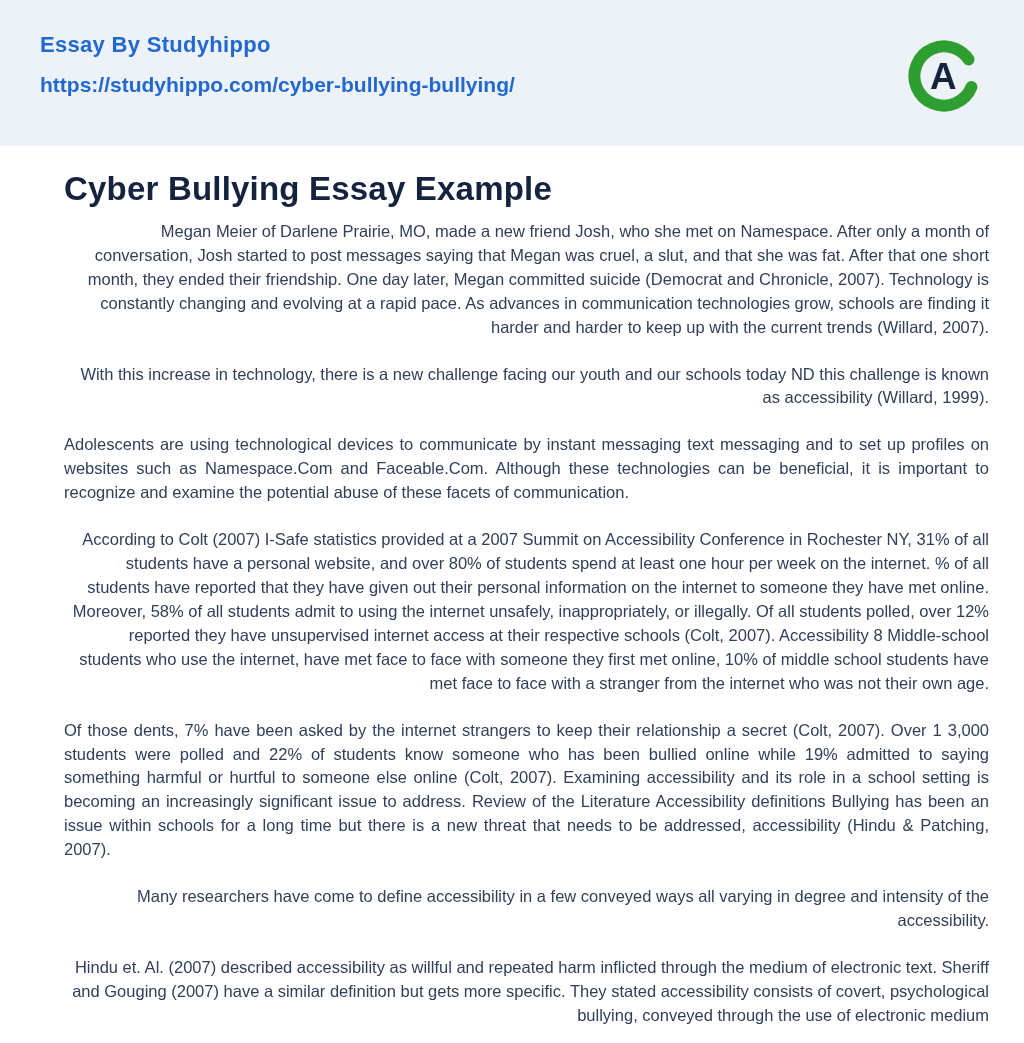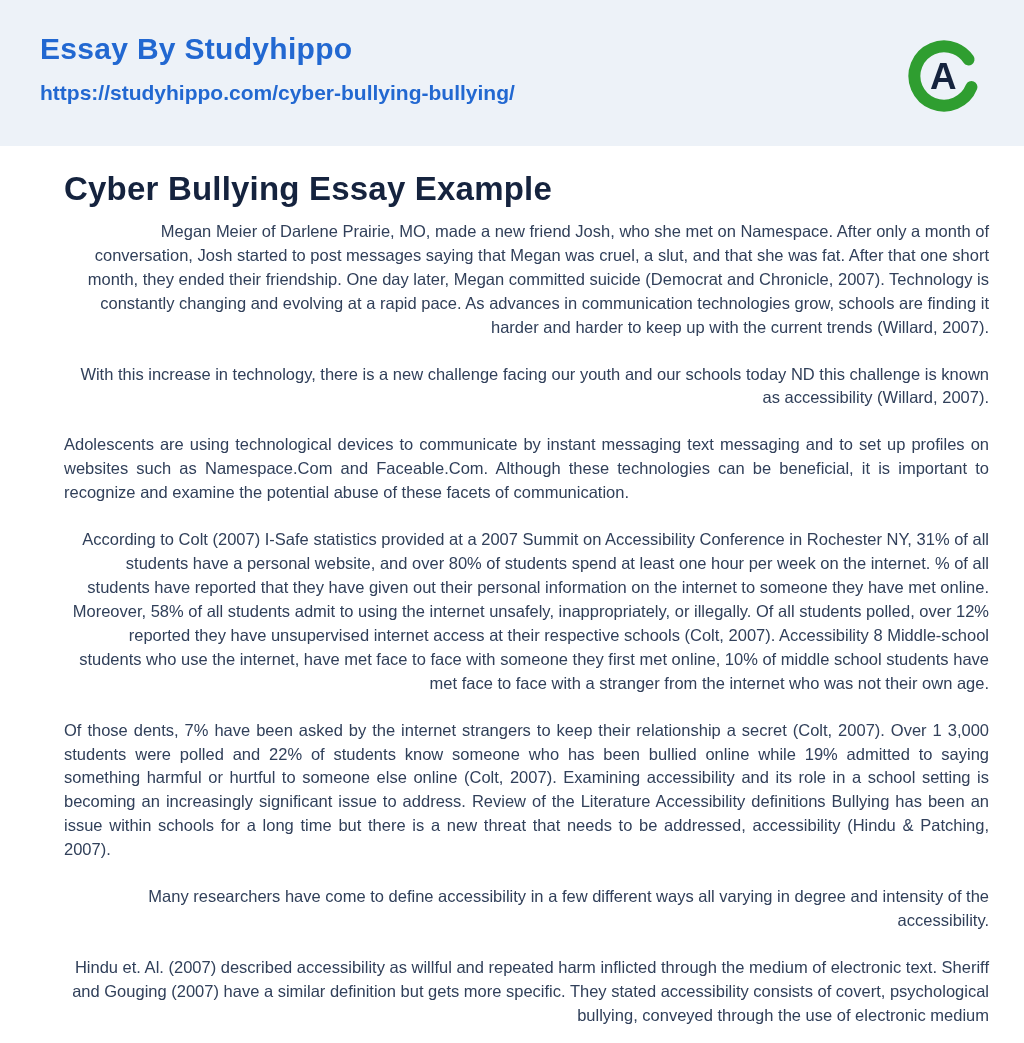--- a/index.html
+++ b/index.html
@@ -17,21 +17,21 @@
     background: #edf2f8;
     padding: 34px 40px 30px 40px;
     display: flex;
     justify-content: space-between;
     align-items: flex-start;
     min-height: 128px;
   }
   .header-text { display: flex; flex-direction: column; gap: 18px; }
   .header-title {
     color: #2268d1;
-    font-size: 30px;
+    font-size: 22px;
     font-weight: 700;
     letter-spacing: 0.3px;
     line-height: 1;
   }
   .header-url {
     color: #2268d1;
     font-size: 21px;
     font-weight: 700;
     text-decoration: none;
     line-height: 1;
@@ -80,19 +80,19 @@
       <circle cx="50" cy="50" r="37" fill="none" stroke="#2f9e30" stroke-width="15" stroke-linecap="round" stroke-dasharray="196 36" transform="rotate(22 50 50)"></circle>
       <text x="49" y="66" text-anchor="middle" font-family="Liberation Sans, DejaVu Sans, sans-serif" font-size="46" font-weight="bold" fill="#15233e">A</text>
     </svg>
   </div>
 </header>
 
 <main class="article">
   <h1 class="article-title">Cyber Bullying Essay Example</h1>
 
   <p>Megan Meier of Darlene Prairie, MO, made a new friend Josh, who she met on Namespace. After only a month of conversation, Josh started to post messages saying that Megan was cruel, a slut, and that she was fat. After that one short month, they ended their friendship. One day later, Megan committed suicide (Democrat and Chronicle, 2007). Technology is constantly changing and evolving at a rapid pace. As advances in communication technologies grow, schools are finding it harder and harder to keep up with the current trends (Willard, 2007).</p>
-  <p>With this increase in technology, there is a new challenge facing our youth and our schools today ND this challenge is known as accessibility (Willard, 2007).</p>
+  <p>With this increase in technology, there is a new challenge facing our youth and our schools today ND this challenge is known as accessibility (Willard, 1999).</p>
   <p class="justify">Adolescents are using technological devices to communicate by instant messaging text messaging and to set up profiles on websites such as Namespace.Com and Faceable.Com. Although these technologies can be beneficial, it is important to recognize and examine the potential abuse of these facets of communication.</p>
   <p>According to Colt (2007) I-Safe statistics provided at a 2007 Summit on Accessibility Conference in Rochester NY, 31% of all students have a personal website, and over 80% of students spend at least one hour per week on the internet. % of all students have reported that they have given out their personal information on the internet to someone they have met online. Moreover, 58% of all students admit to using the internet unsafely, inappropriately, or illegally. Of all students polled, over 12% reported they have unsupervised internet access at their respective schools (Colt, 2007). Accessibility 8 Middle-school students who use the internet, have met face to face with someone they first met online, 10% of middle school students have met face to face with a stranger from the internet who was not their own age.</p>
   <p class="justify">Of those dents, 7% have been asked by the internet strangers to keep their relationship a secret (Colt, 2007). Over 1 3,000 students were polled and 22% of students know someone who has been bullied online while 19% admitted to saying something harmful or hurtful to someone else online (Colt, 2007). Examining accessibility and its role in a school setting is becoming an increasingly significant issue to address. Review of the Literature Accessibility definitions Bullying has been an issue within schools for a long time but there is a new threat that needs to be addressed, accessibility (Hindu &amp; Patching, 2007).</p>
-  <p>Many researchers have come to define accessibility in a few different ways all varying in degree and intensity of the accessibility.</p>
+  <p>Many researchers have come to define accessibility in a few conveyed ways all varying in degree and intensity of the accessibility.</p>
   <p>Hindu et. Al. (2007) described accessibility as willful and repeated harm inflicted through the medium of electronic text. Sheriff and Gouging (2007) have a similar definition but gets more specific. They stated accessibility consists of covert, psychological bullying, conveyed through the use of electronic medium</p>
 </main>
 
 </body></html>

